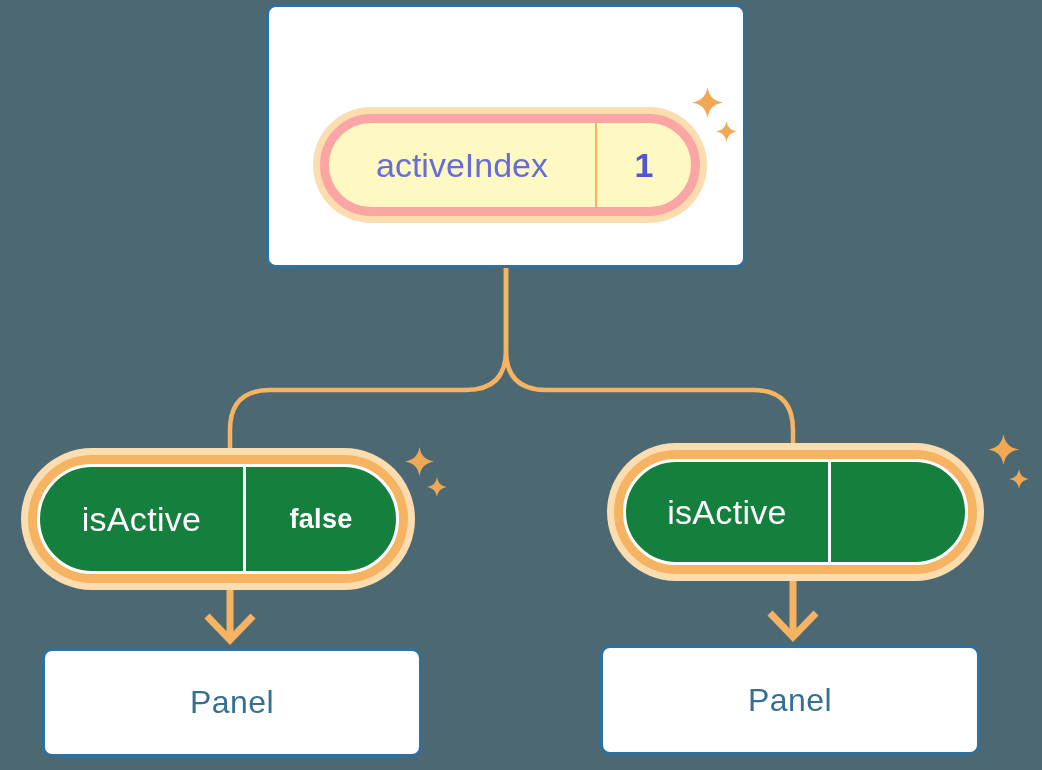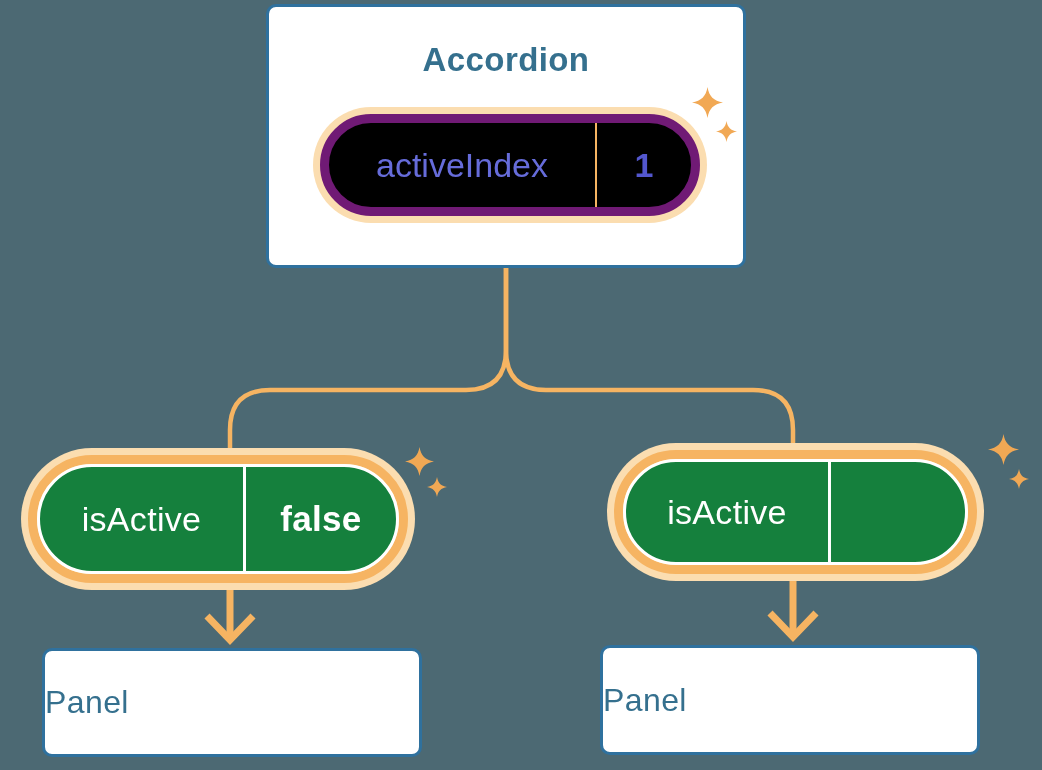--- a/index.html
+++ b/index.html
@@ -26,22 +26,22 @@
     font-size:33px;
     font-weight:600;
     letter-spacing:0.4px;
     color:#35708E;
   }
   
   .state-pill{
     position:absolute;left:51px;top:107px;
     width:380px;height:102px;
     box-sizing:border-box;
-    background:#000000;
-    border:9px solid #701a75;
+    background:#fef9c3;
+    border:9px solid #fca5a5;
     border-radius:60px;
     box-shadow:0 0 0 7px #FBDDB0;
     display:flex;align-items:stretch;
     overflow:hidden;
   }
   .state-label{
     width:266px;display:flex;align-items:center;justify-content:center;
     font-size:34px;color:#666CDA;
   }
   .state-divider{width:2px;background:#F6B462;}
@@ -72,24 +72,24 @@
   }
   .prop-label{
     display:flex;align-items:center;justify-content:center;
     font-size:34px;color:#ffffff;letter-spacing:0.3px;
   }
   .prop-pill.left .prop-label{width:203px;}
   .prop-pill.right .prop-label{width:202px;}
   .prop-divider{width:3px;background:#ffffff;}
   .prop-value{
     flex:1;display:flex;align-items:center;justify-content:center;
-    font-size:35px;font-weight:700;color:#ffffff;letter-spacing:0.3px;
+    font-size:27px;font-weight:700;color:#ffffff;letter-spacing:0.3px;
   }
   
-  .panel-card{display:flex;align-items:center;}
+  .panel-card{display:flex;align-items:center;justify-content:center;}
   .panel-card.left{left:42px;top:648px;width:380px;height:109px;}
   .panel-card.right{left:600px;top:645px;width:380px;height:110px;}
   .panel-title{font-size:32px;font-weight:500;letter-spacing:0.4px;color:#35708E;}
   
   .sparkle{position:absolute;z-index:3;}
 </style>
 </head>
 <body>
 
 <div class="stage">
@@ -99,21 +99,20 @@
       <path stroke-width="4.5" d="M506 266 V350 Q506 390 466 390 H270 Q230 390 230 430 V456"></path>
       <path stroke-width="4.5" d="M506 266 V350 Q506 390 546 390 H753 Q793 390 793 430 V452"></path>
       <path stroke-width="7" d="M230 576 V636"></path>
       <path stroke-width="7" d="M207 616 L230 640 L253 616"></path>
       <path stroke-width="7" d="M793 572 V633"></path>
       <path stroke-width="7" d="M770 613 L793 637 L816 613"></path>
     </g>
   </svg>
 
   <div class="card accordion-card">
-    <div class="card-title">Accordion</div>
     <div class="state-pill">
       <span class="state-label">activeIndex</span>
       <span class="state-divider"></span>
       <span class="state-value">1</span>
     </div>
   </div>
 
   <div class="prop-pill left">
     <div class="prop-inner">
       <span class="prop-label">isActive</span>

